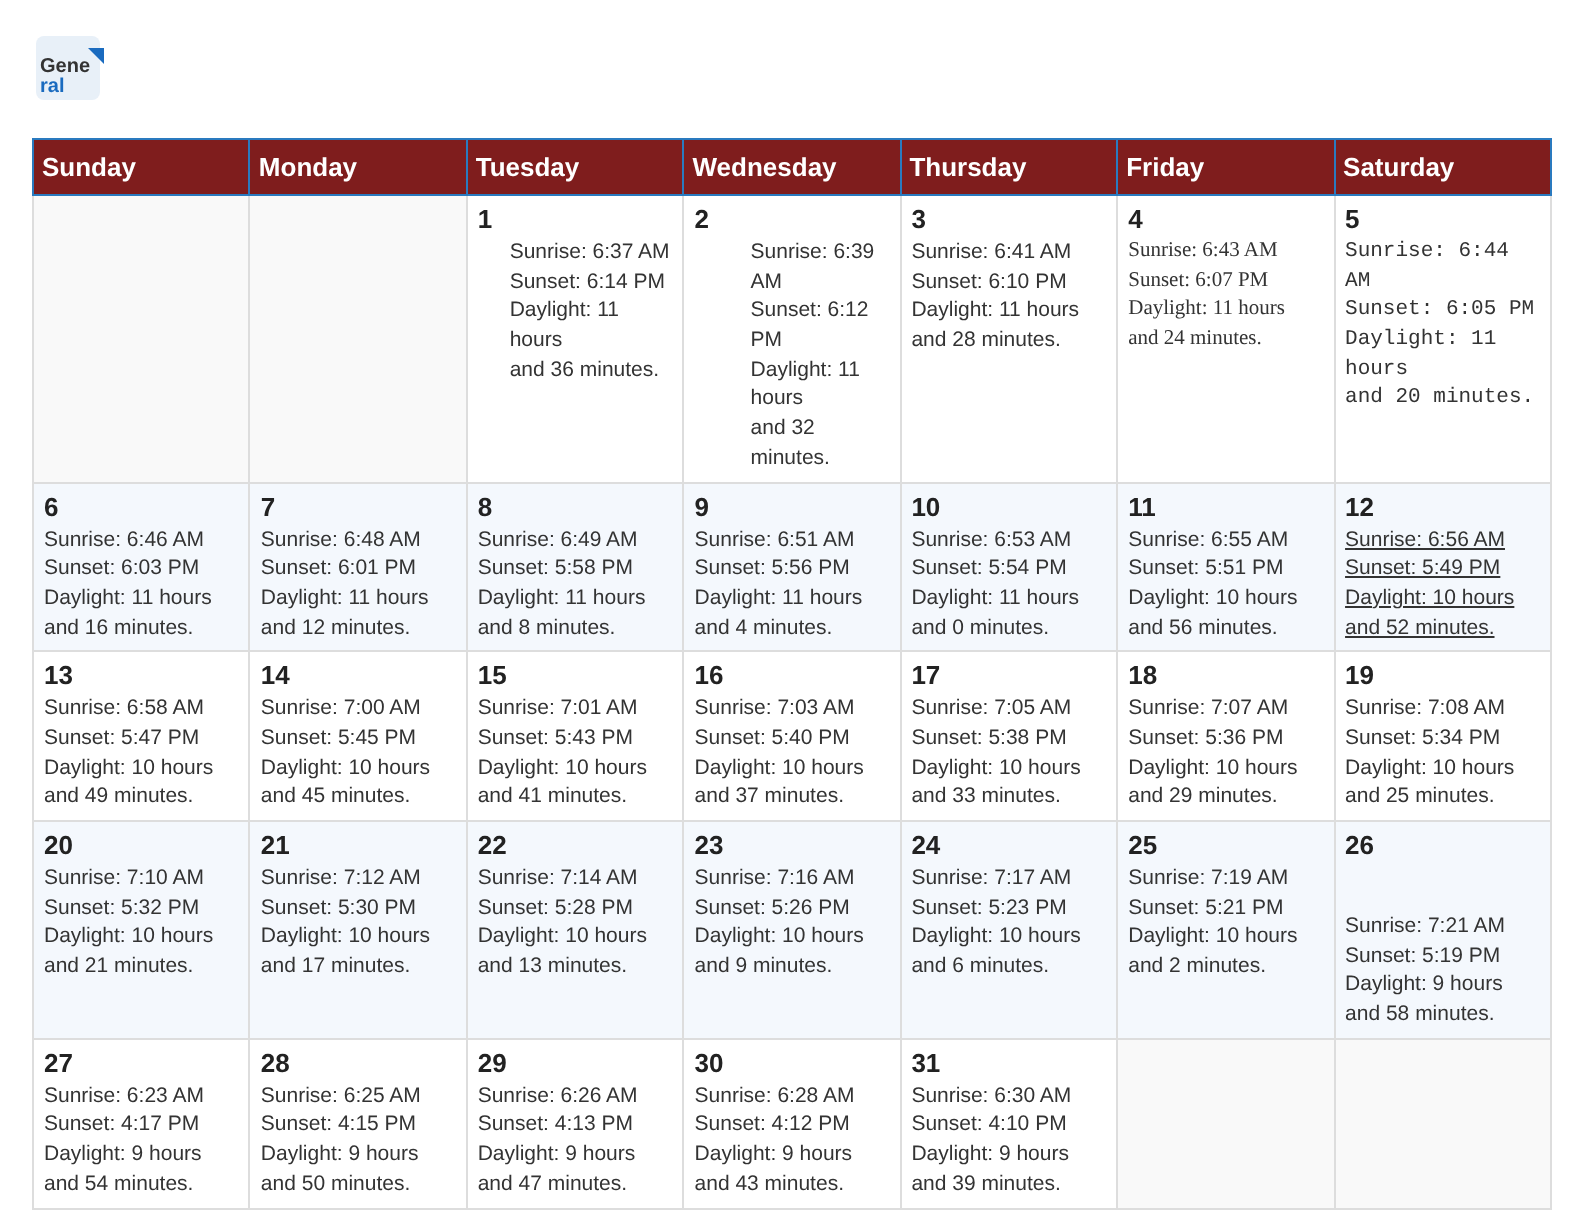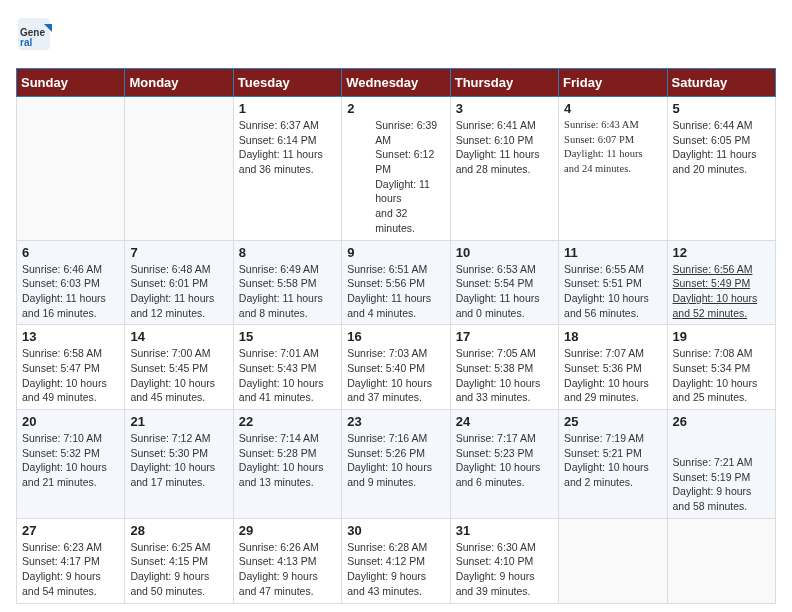--- a/index.html
+++ b/index.html
@@ -117,21 +117,21 @@
         <th>Friday</th>
         <th>Saturday</th>
       </tr>
   </thead>
   <tbody id="calendar-body">
   <tr>
         <td class="empty-cell"></td>
         <td class="empty-cell"></td>
         <td>
           <span class="day-num">1</span>
-          <div class="day-info" style="white-space: pre-line;">Sunrise: 6:37 AM
+          <div class="day-info" style="white-space: pre-line; margin-left: 16px;">Sunrise: 6:37 AM
 Sunset: 6:14 PM
 Daylight: 11 hours
 and 36 minutes.</div>
         </td>
         <td>
           <span class="day-num">2</span>
           <div class="day-info" style="white-space: pre-line; margin-left: 28px;">Sunrise: 6:39 AM
 Sunset: 6:12 PM
 Daylight: 11 hours
 and 32 minutes.</div>
@@ -145,21 +145,21 @@
         </td>
         <td>
           <span class="day-num">4</span>
           <div class="day-info" style="white-space: pre-line; font-family: Liberation Serif, serif;">Sunrise: 6:43 AM
 Sunset: 6:07 PM
 Daylight: 11 hours
 and 24 minutes.</div>
         </td>
         <td>
           <span class="day-num">5</span>
-          <div class="day-info" style="white-space: pre-line;">Sunrise: 6:44 AM
+          <div class="day-info" style="white-space: pre-line; font-family: Liberation Mono, monospace;">Sunrise: 6:44 AM
 Sunset: 6:05 PM
 Daylight: 11 hours
 and 20 minutes.</div>
         </td>
       </tr>
       <tr>
         <td>
           <span class="day-num">6</span>
           <div class="day-info" style="white-space: pre-line;">Sunrise: 6:46 AM
 Sunset: 6:03 PM

